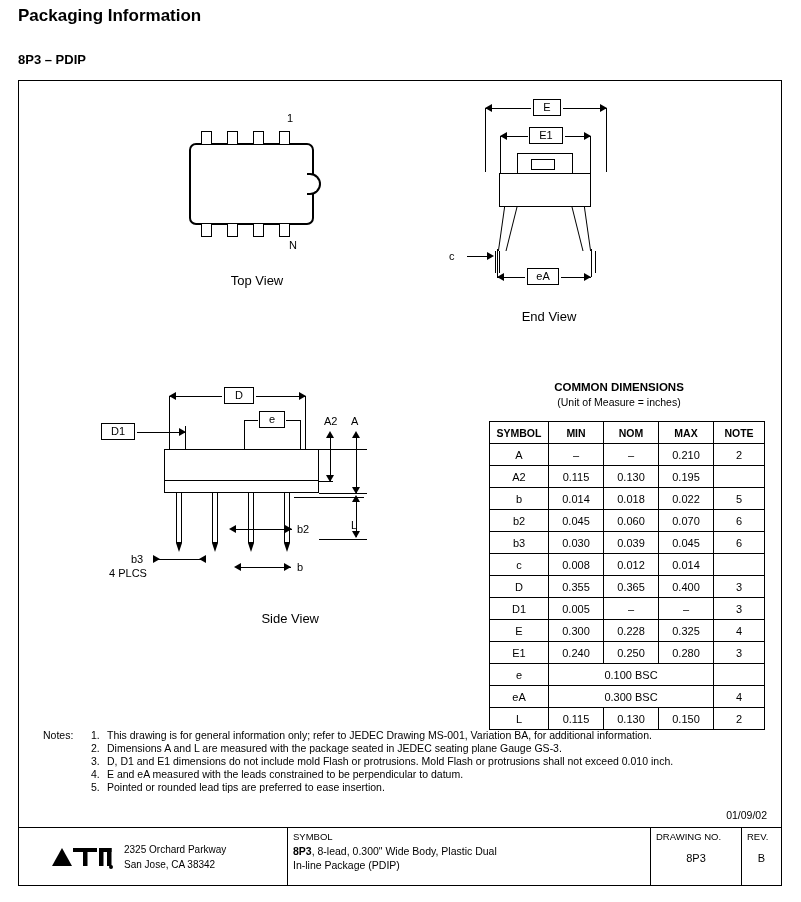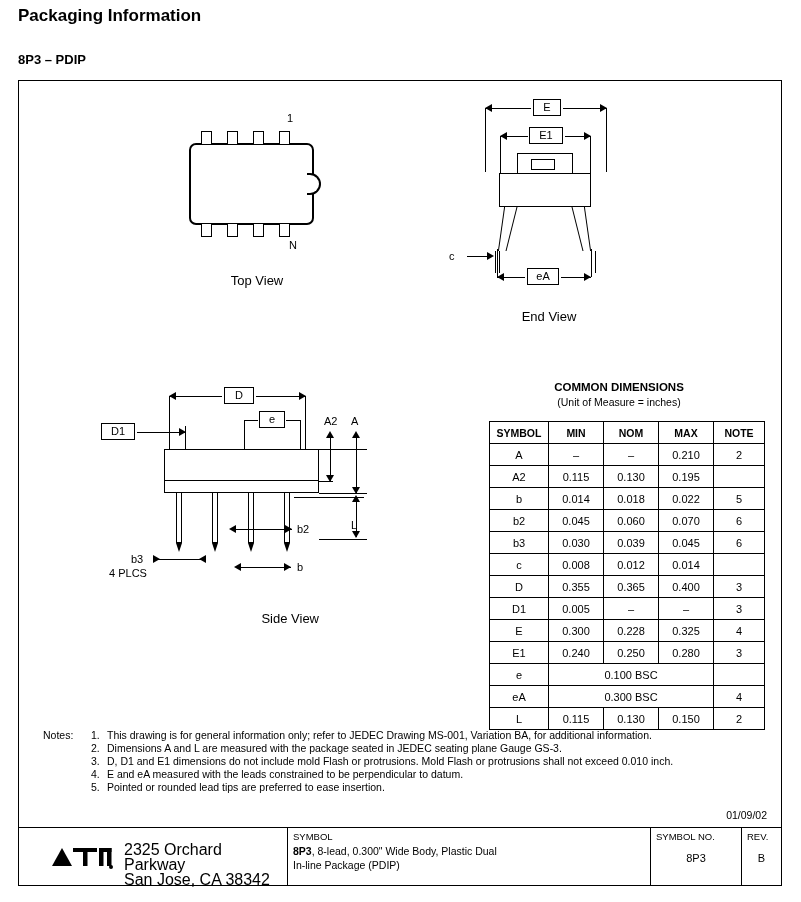--- a/index.html
+++ b/index.html
@@ -292,21 +292,21 @@
     position: absolute;
     left: 32px;
     top: 16px;
     width: 64px;
     height: 26px;
   }
   .addr {
     position: absolute;
     left: 105px;
     top: 14px;
-    font-size: 16px;
+    font-size: 10px;
     line-height: 15px;
   }
   .arrow-l, .arrow-r {
     position: absolute;
     width: 0; height: 0;
     border-top: 4px solid transparent;
     border-bottom: 4px solid transparent;
   }
   .arrow-l { border-right: 7px solid #000; }
   .arrow-r { border-left: 7px solid #000; }
@@ -597,21 +597,21 @@
 
     <div class="tb-cell tb-div" style="left:268px; width:363px;">
       <div class="tb-head">SYMBOL</div>
       <div class="tb-body">
         <div><b>8P3</b><span>, 8-lead, 0.300" Wide Body, Plastic Dual</span></div>
         <div>In-line Package (PDIP)</div>
       </div>
     </div>
 
     <div class="tb-cell tb-div" style="left:631px; width:91px;">
-      <div class="tb-head">SYMBOL NO.</div>
+      <div class="tb-head">DRAWING NO.</div>
       <div style="text-align:center; margin-top:10px; font-size:11px;">8P3</div>
     </div>
 
     <div class="tb-cell tb-div" style="left:722px; width:40px;">
       <div class="tb-head">REV.</div>
       <div style="text-align:center; margin-top:10px; font-size:11px;">B</div>
     </div>
   </div>
 
 </div>

